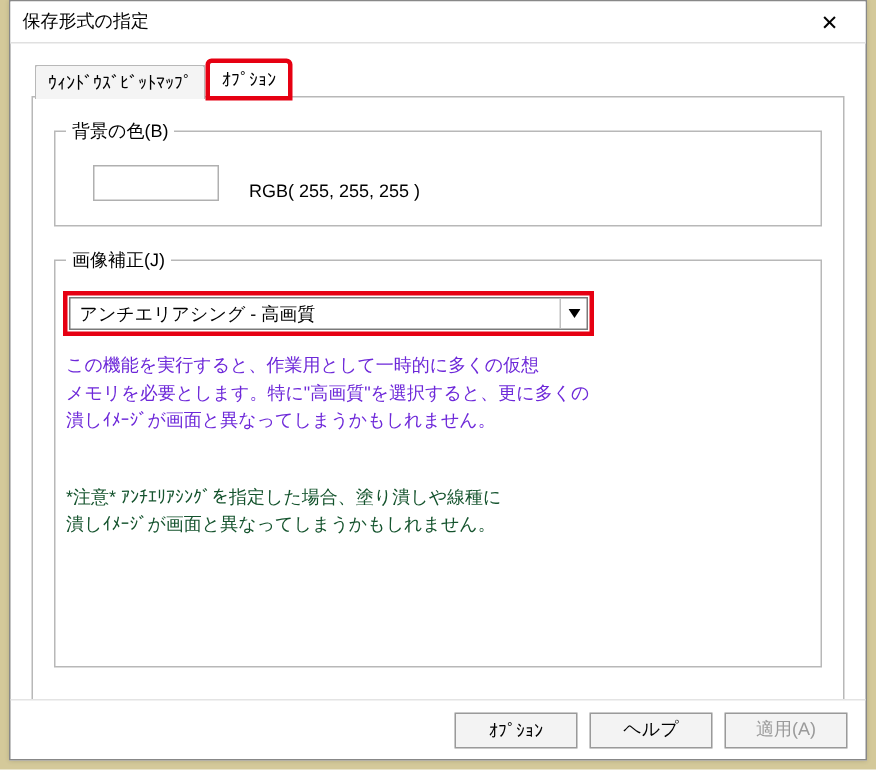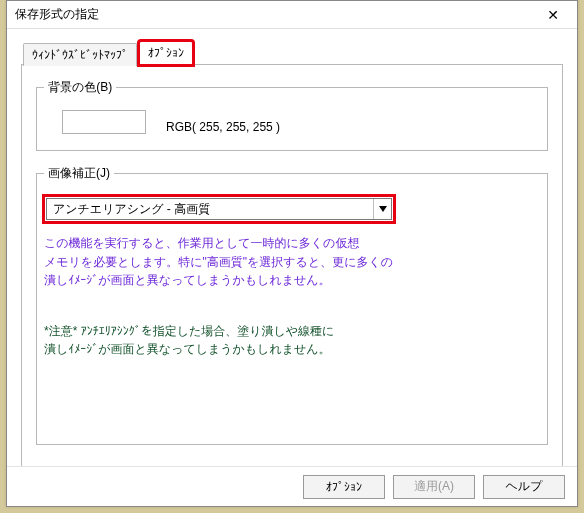--- a/index.html
+++ b/index.html
@@ -205,20 +205,20 @@
         </div>
       </fieldset>
 
     </div>
   </div>
 
   <div class="button-row">
     <div class="btn">
       <span>ｵﾌﾟｼｮﾝ</span>
     </div>
+    <div class="btn">
+      <span>ヘルプ</span>
+    </div>
     <div class="btn disabled">
       <span>適用(A)</span>
     </div>
-    <div class="btn">
-      <span>ヘルプ</span>
-    </div>
   </div>
 </div>
 
 </body></html>

